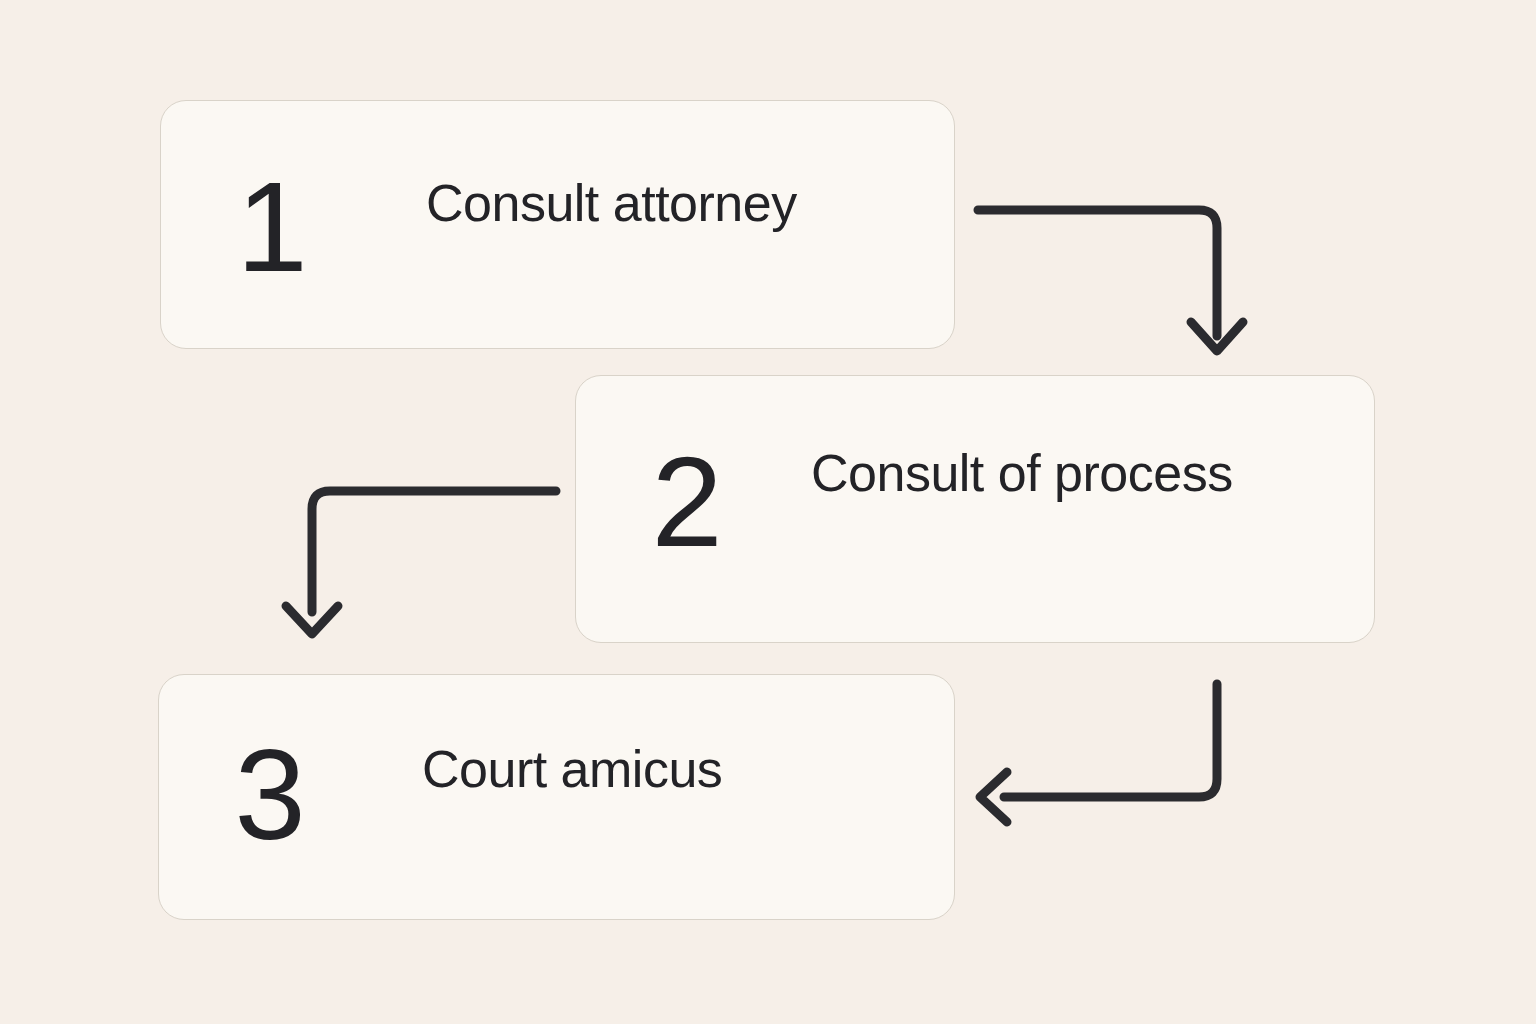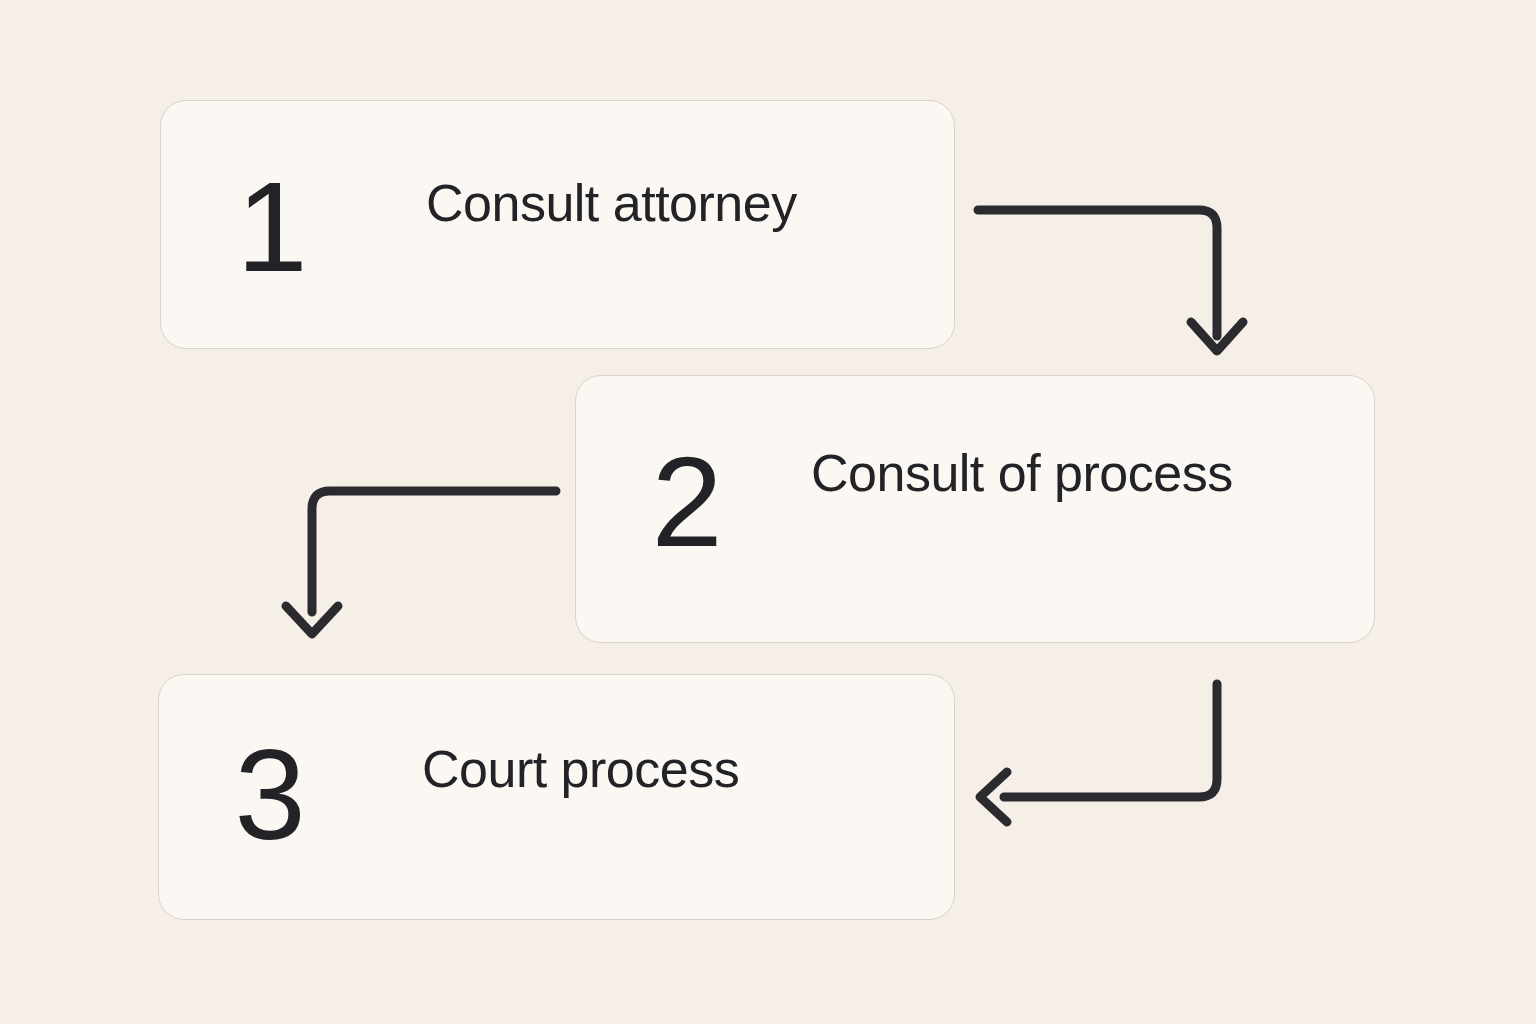--- a/index.html
+++ b/index.html
@@ -82,21 +82,21 @@
   <div class="card card2">
     <div class="num">2</div>
     <div class="label">
       <span>Consult of process</span>
     </div>
   </div>
 
   <div class="card card3">
     <div class="num">3</div>
     <div class="label">
-      <span>Court process</span>
+      <span>Court amicus</span>
     </div>
   </div>
 
   <svg class="connectors" viewBox="0 0 1536 1024">
     <g>
       <path d="M978 210 H1199 Q1217 210 1217 228 V336"></path>
       <path d="M1191 322 L1217 351 L1243 322"></path>
     </g>
     <g>
       <path d="M556 491 H330 Q312 491 312 509 V612"></path>

